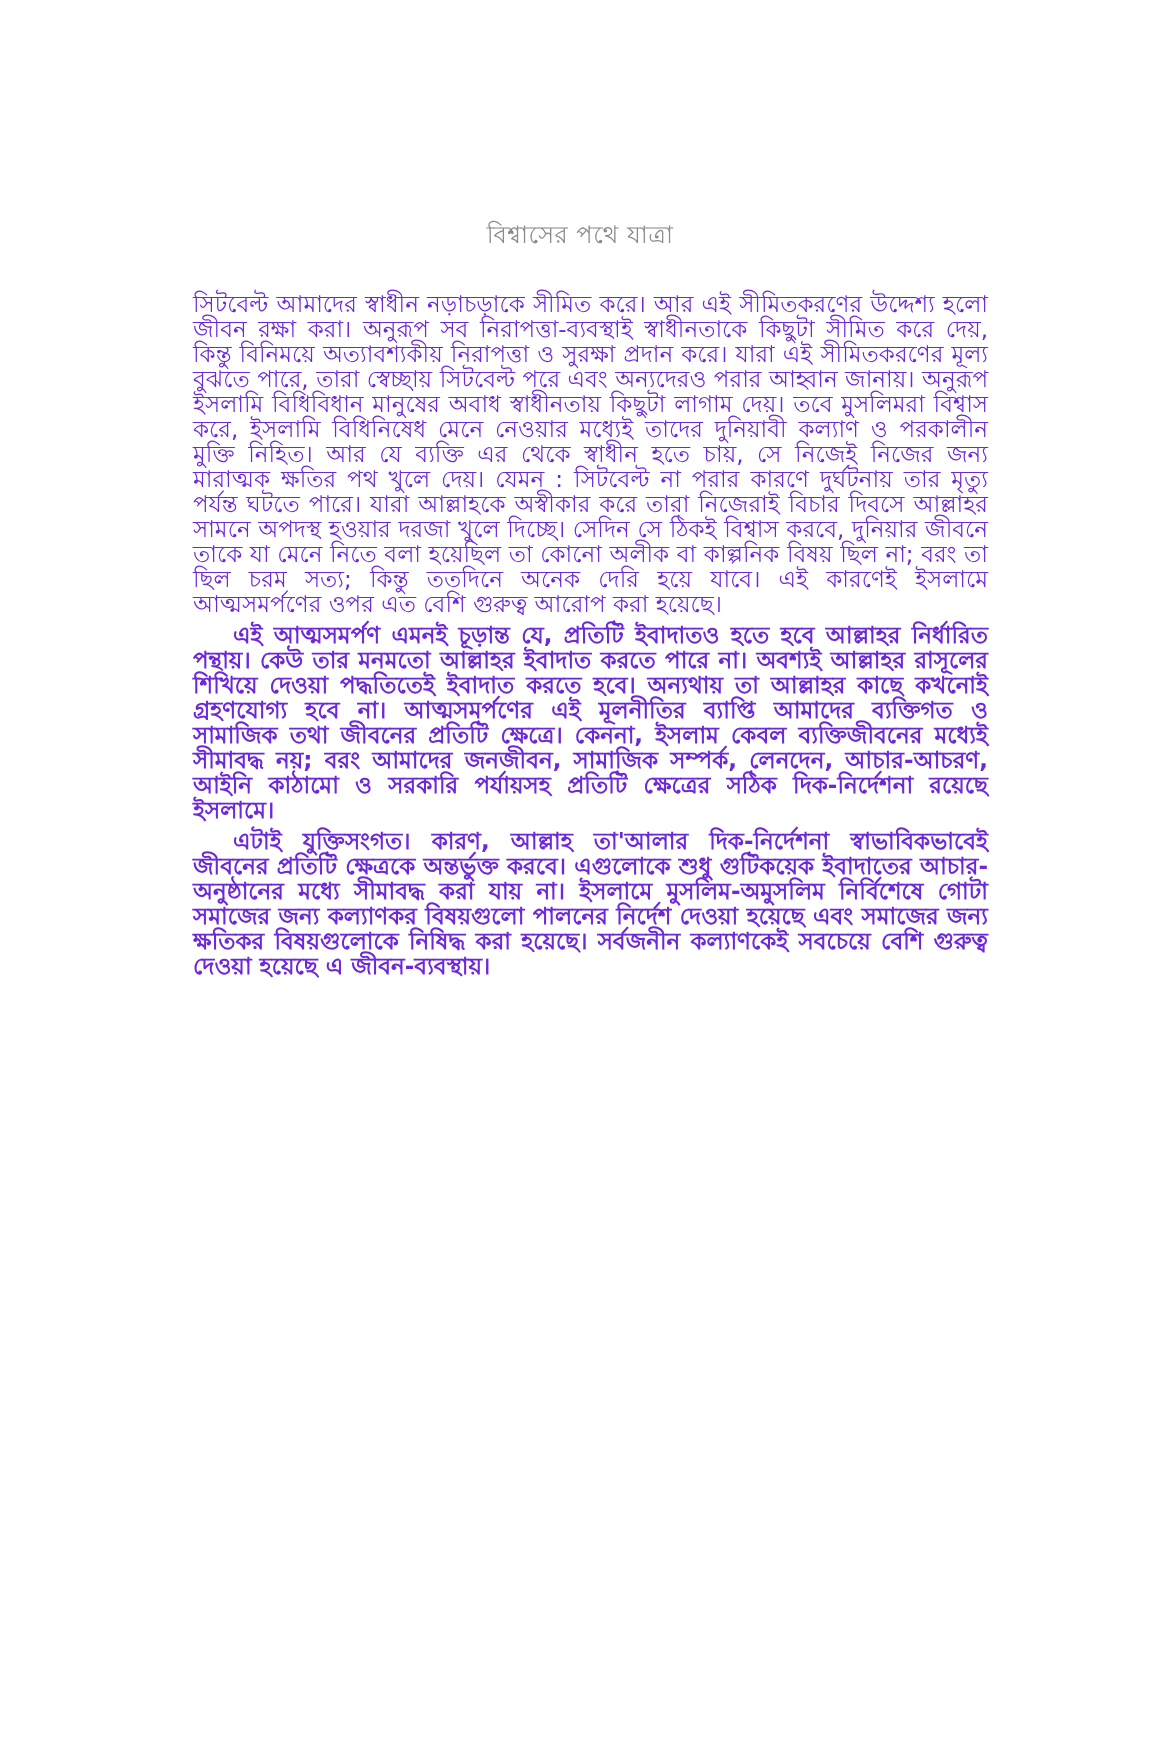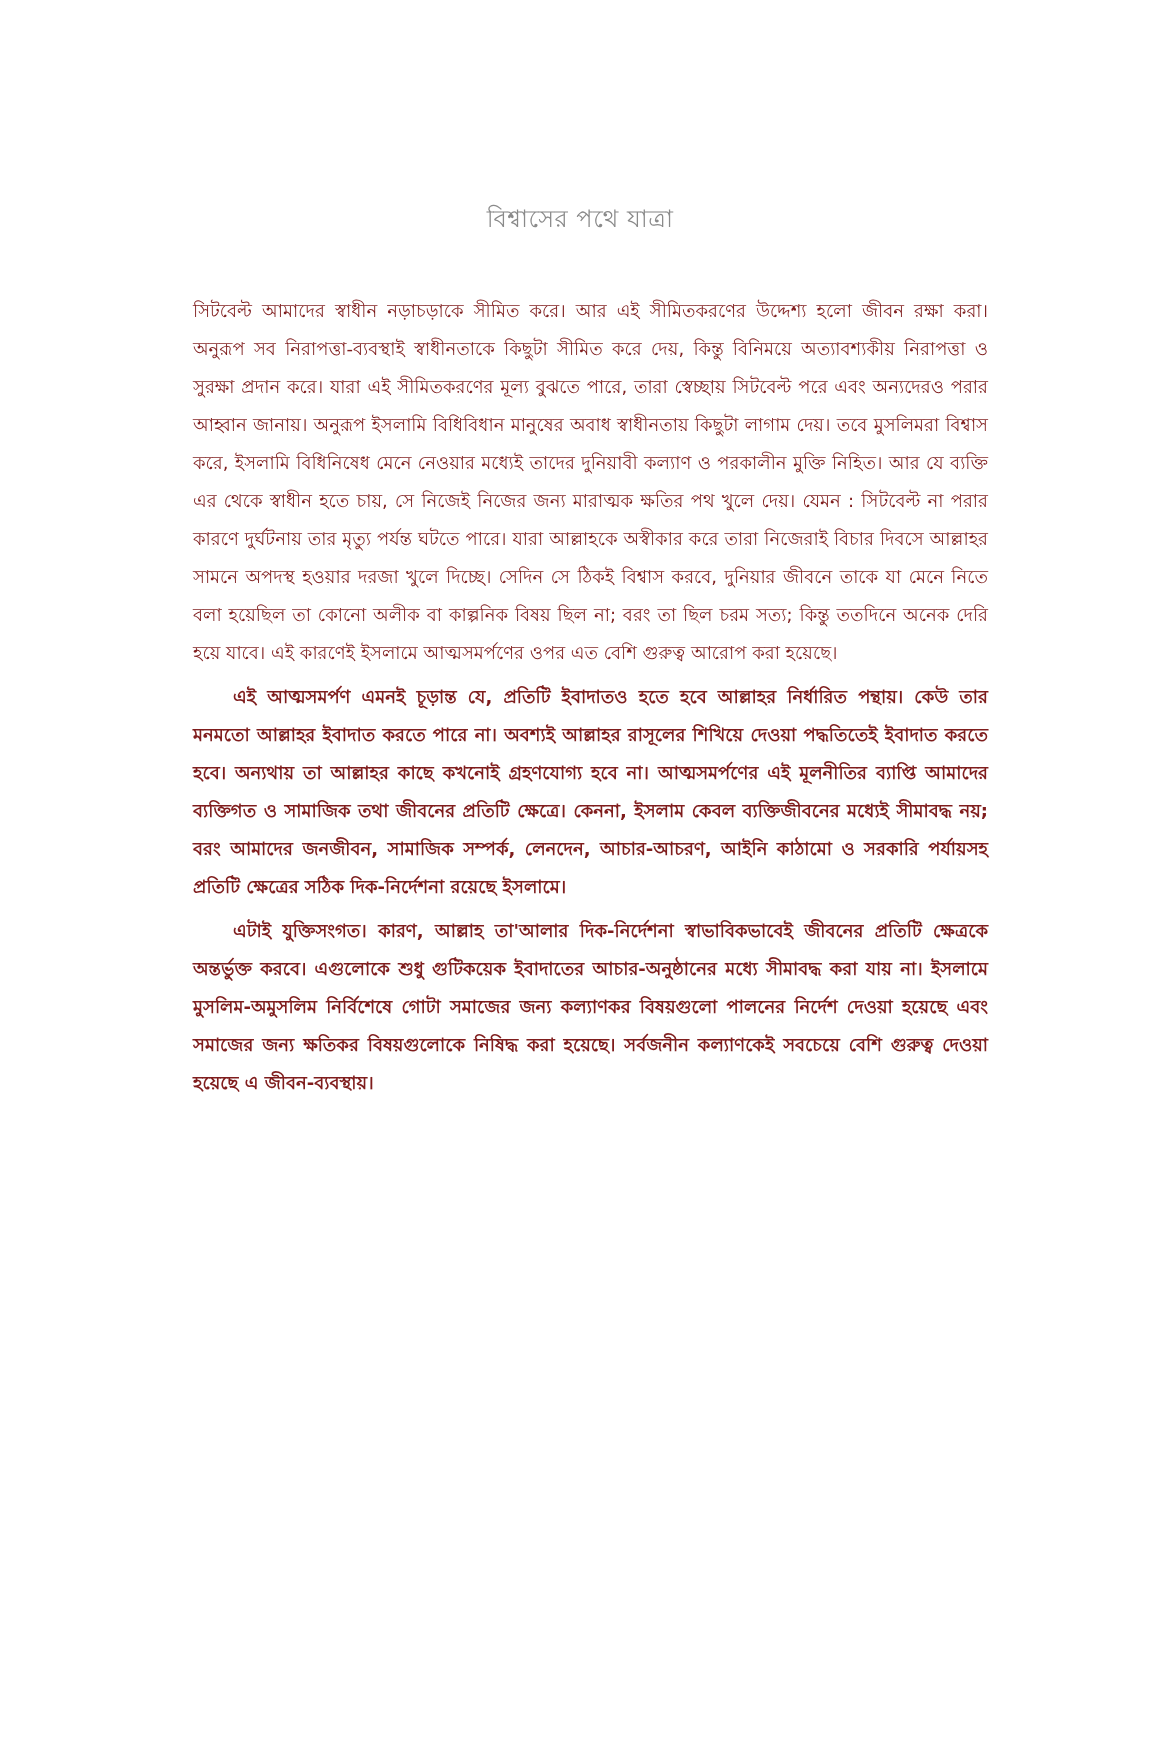--- a/index.html
+++ b/index.html
@@ -18,41 +18,41 @@
     .page {
       position: absolute;
       left: 0;
       top: 0;
       width: 1160px;
       height: 1760px;
       background: #ffffff;
     }
     .running-header {
       position: absolute;
-      top: 200px;
+      top: 216px;
       left: 0;
       width: 1160px;
       text-align: center;
       font-size: 24px;
       color: #8a8a8a;
       letter-spacing: 0.5px;
     }
     .body-text {
       position: absolute;
       top: 292px;
       left: 193px;
       width: 795px;
     }
     .para {
       margin: 0 0 6px 0;
-      font-size: 18px;
-      line-height: 38px;
+      font-size: 23px;
+      line-height: 25px;
       text-align: justify;
       text-align-last: left;
-      color: #7f1d1d;
+      color: #6d28d9;
       hyphens: none;
     }
     .para.indent {
       text-indent: 40px;
       font-weight: bold;
     }
   </style>
 </head>
 <body>
 

